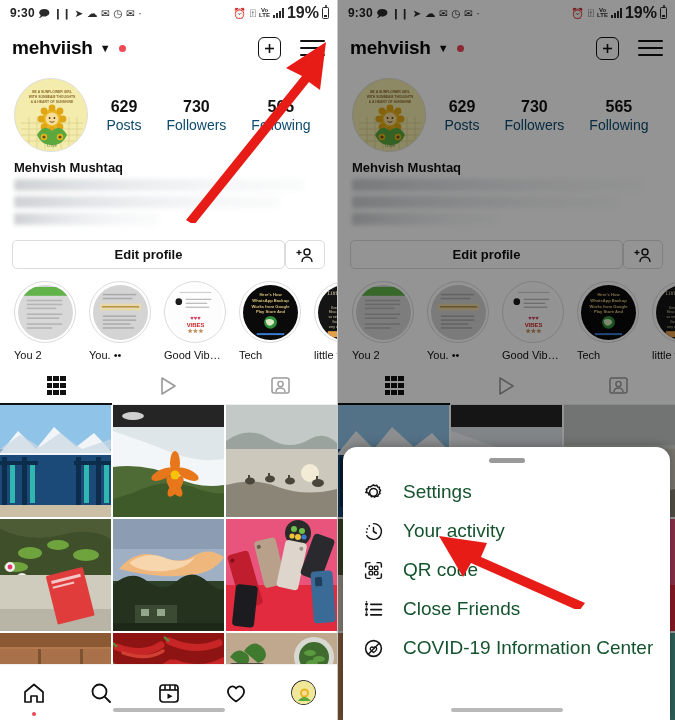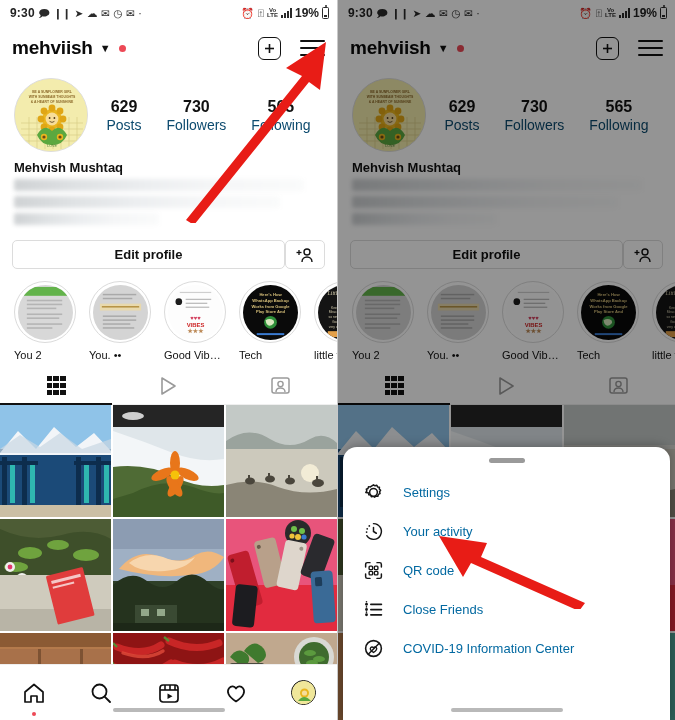--- a/index.html
+++ b/index.html
@@ -15,21 +15,21 @@
 
   
   .statusbar {
     height: 26px; display: flex; align-items: center;
     padding: 0 8px 0 10px; font-size: 11.5px; color: #222; gap: 12px;
   }
   .sb-time { font-weight: 600; font-size: 12px; letter-spacing: .2px; }
   .sb-left { display: flex; align-items: center; gap: 3.5px; }
   .sb-right { margin-left: auto; display: flex; align-items: center; gap: 3px; }
   .sb-ico { font-size: 10.5px; line-height: 1; color: #2a2a2a; }
-  .sb-pct { font-size: 12px; font-weight: 600; }
+  .sb-pct { font-size: 16px; font-weight: 600; }
   .sb-batt { width: 7px; height: 12px; border: 1.3px solid #2a2a2a; border-radius: 1.5px; position: relative; }
   .sb-batt::before { content:''; position:absolute; left:1.5px; right:1.5px; top:-2.6px; height:1.6px; background:#2a2a2a; border-radius:1px;}
   .sb-batt::after { content:''; position:absolute; left:1px; right:1px; bottom:1px; height:2px; background:#2a2a2a; }
   .sb-sig { display:flex; align-items:flex-end; gap:1px; height:10px; }
   .sb-sig i { width:2px; background:#2a2a2a; display:block; }
   .sb-sig i:nth-child(1){height:3px} .sb-sig i:nth-child(2){height:5px}
   .sb-sig i:nth-child(3){height:7px} .sb-sig i:nth-child(4){height:10px}
   .volte { font-size:6px; line-height:5px; font-weight:700; text-align:center; color:#2a2a2a; }
 
   
@@ -102,21 +102,21 @@
 
   
   .dim { position: absolute; inset: 0; background: rgba(0,0,0,0.42); }
   .sheet { position: absolute; left: 5px; right: 5px; bottom: 0; top: 447px;
            background: #fff; border-radius: 14px 14px 0 0; box-shadow: 0 -2px 10px rgba(0,0,0,.25); }
   .sheet-handle { width: 36px; height: 4.5px; border-radius: 3px; background: #9a9a9a;
                   margin: 11px auto 0 auto; }
   .menu { padding: 10px 0 0 0; }
   .menu-item { display: flex; align-items: center; height: 39px; padding: 0 0 0 18px; gap: 18px; }
   .mi-ico { width: 24px; height: 24px; flex: none; display:flex; align-items:center; justify-content:center; }
-  .mi-lbl { font-size: 13px; color: #0369a1; }
+  .mi-lbl { font-size: 19px; color: #14532d; }
 
   
   .arrow { position: absolute; pointer-events: none; }
 </style>
 </head>
 <body>
 
 <div class="stage">
 
   <div class="panel left">

